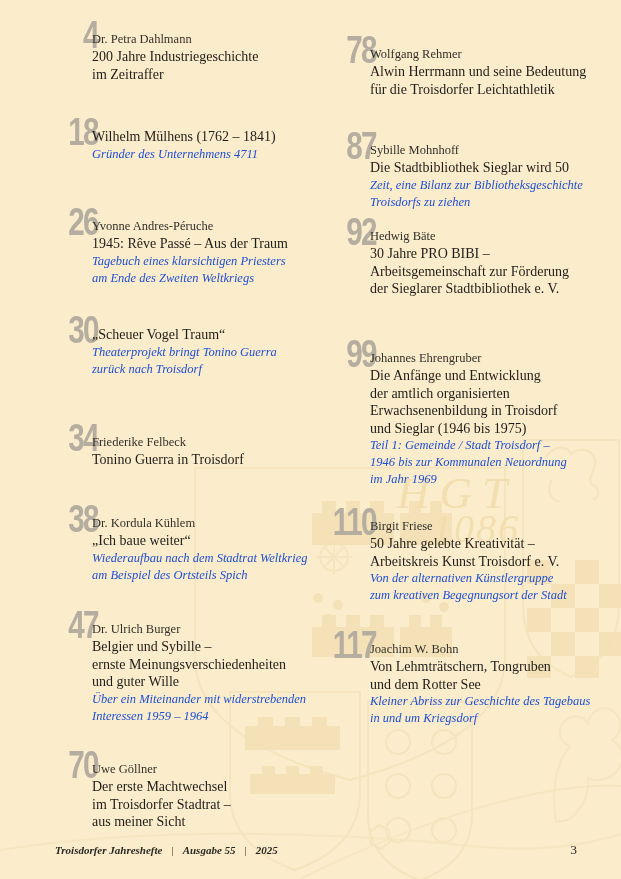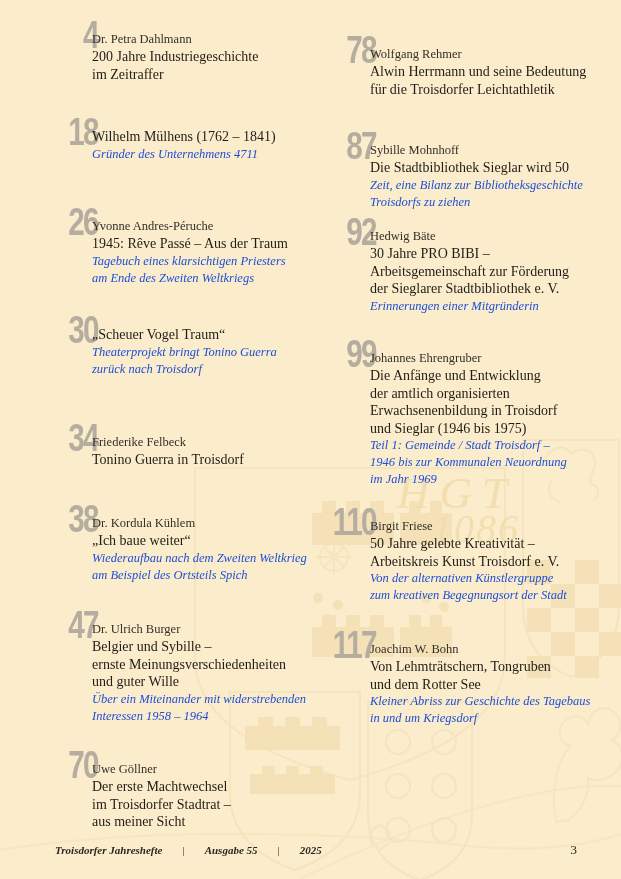--- a/index.html
+++ b/index.html
@@ -36,21 +36,21 @@
   }
   .body{position:relative;z-index:1;}
   .author{font-size:12.5px;line-height:17px;color:#32302a;}
   .title{font-weight:400;font-size:14px;line-height:17.5px;color:#1f1d19;white-space:pre-line;}
   .subtitle{font-style:italic;font-size:12.5px;line-height:17px;color:#1d4ed8;white-space:pre-line;}
 
   
   .footer{
     position:absolute;left:55px;right:44px;top:842px;z-index:1;
     display:flex;align-items:baseline;
-    font-size:11px;color:#2a2823;gap:11px;
+    font-size:11px;color:#2a2823;
   }
   .f-journal,.f-issue,.f-year{font-style:italic;font-weight:700;}
   .sep{margin:0 9px;font-weight:400;color:#3a3833;}
   .pagenum{margin-left:auto;font-size:13.5px;color:#2a2823;}
 </style>
 </head>
 <body>
 
 <div class="page">
 
@@ -149,34 +149,34 @@
         <div class="author">Friederike Felbeck</div>
         <div class="title">Tonino Guerra in Troisdorf</div>
       </div>
     </article>
 
     <article class="entry l5">
       <div class="num">38</div>
       <div class="body">
         <div class="author">Dr. Kordula Kühlem</div>
         <div class="title">„Ich baue weiter“</div>
-        <div class="subtitle">Wiederaufbau nach dem Zweiten Weltkrieg
+        <div class="subtitle">Wiederaufbau nach dem Stadtrat Weltkrieg
 am Beispiel des Ortsteils Spich</div>
       </div>
     </article>
 
     <article class="entry l6">
       <div class="num">47</div>
       <div class="body">
         <div class="author">Dr. Ulrich Burger</div>
         <div class="title">Belgier und Sybille –
 ernste Meinungsverschiedenheiten
 und guter Wille</div>
         <div class="subtitle">Über ein Miteinander mit widerstrebenden
-Interessen 1958 – 1964</div>
+Interessen 1959 – 1964</div>
       </div>
     </article>
 
     <article class="entry l7">
       <div class="num">70</div>
       <div class="body">
         <div class="author">Uwe Göllner</div>
         <div class="title">Der erste Machtwechsel
 im Troisdorfer Stadtrat –
 aus meiner Sicht</div>
@@ -206,21 +206,20 @@
       </div>
     </article>
 
     <article class="entry r2">
       <div class="num">92</div>
       <div class="body">
         <div class="author">Hedwig Bäte</div>
         <div class="title">30 Jahre PRO BIBI –
 Arbeitsgemeinschaft zur Förderung
 der Sieglarer Stadtbibliothek e. V.</div>
-        <div class="subtitle">Erinnerungen einer Mitgründerin</div>
       </div>
     </article>
 
     <article class="entry r3">
       <div class="num">99</div>
       <div class="body">
         <div class="author">Johannes Ehrengruber</div>
         <div class="title">Die Anfänge und Entwicklung
 der amtlich organisierten
 Erwachsenenbildung in Troisdorf

